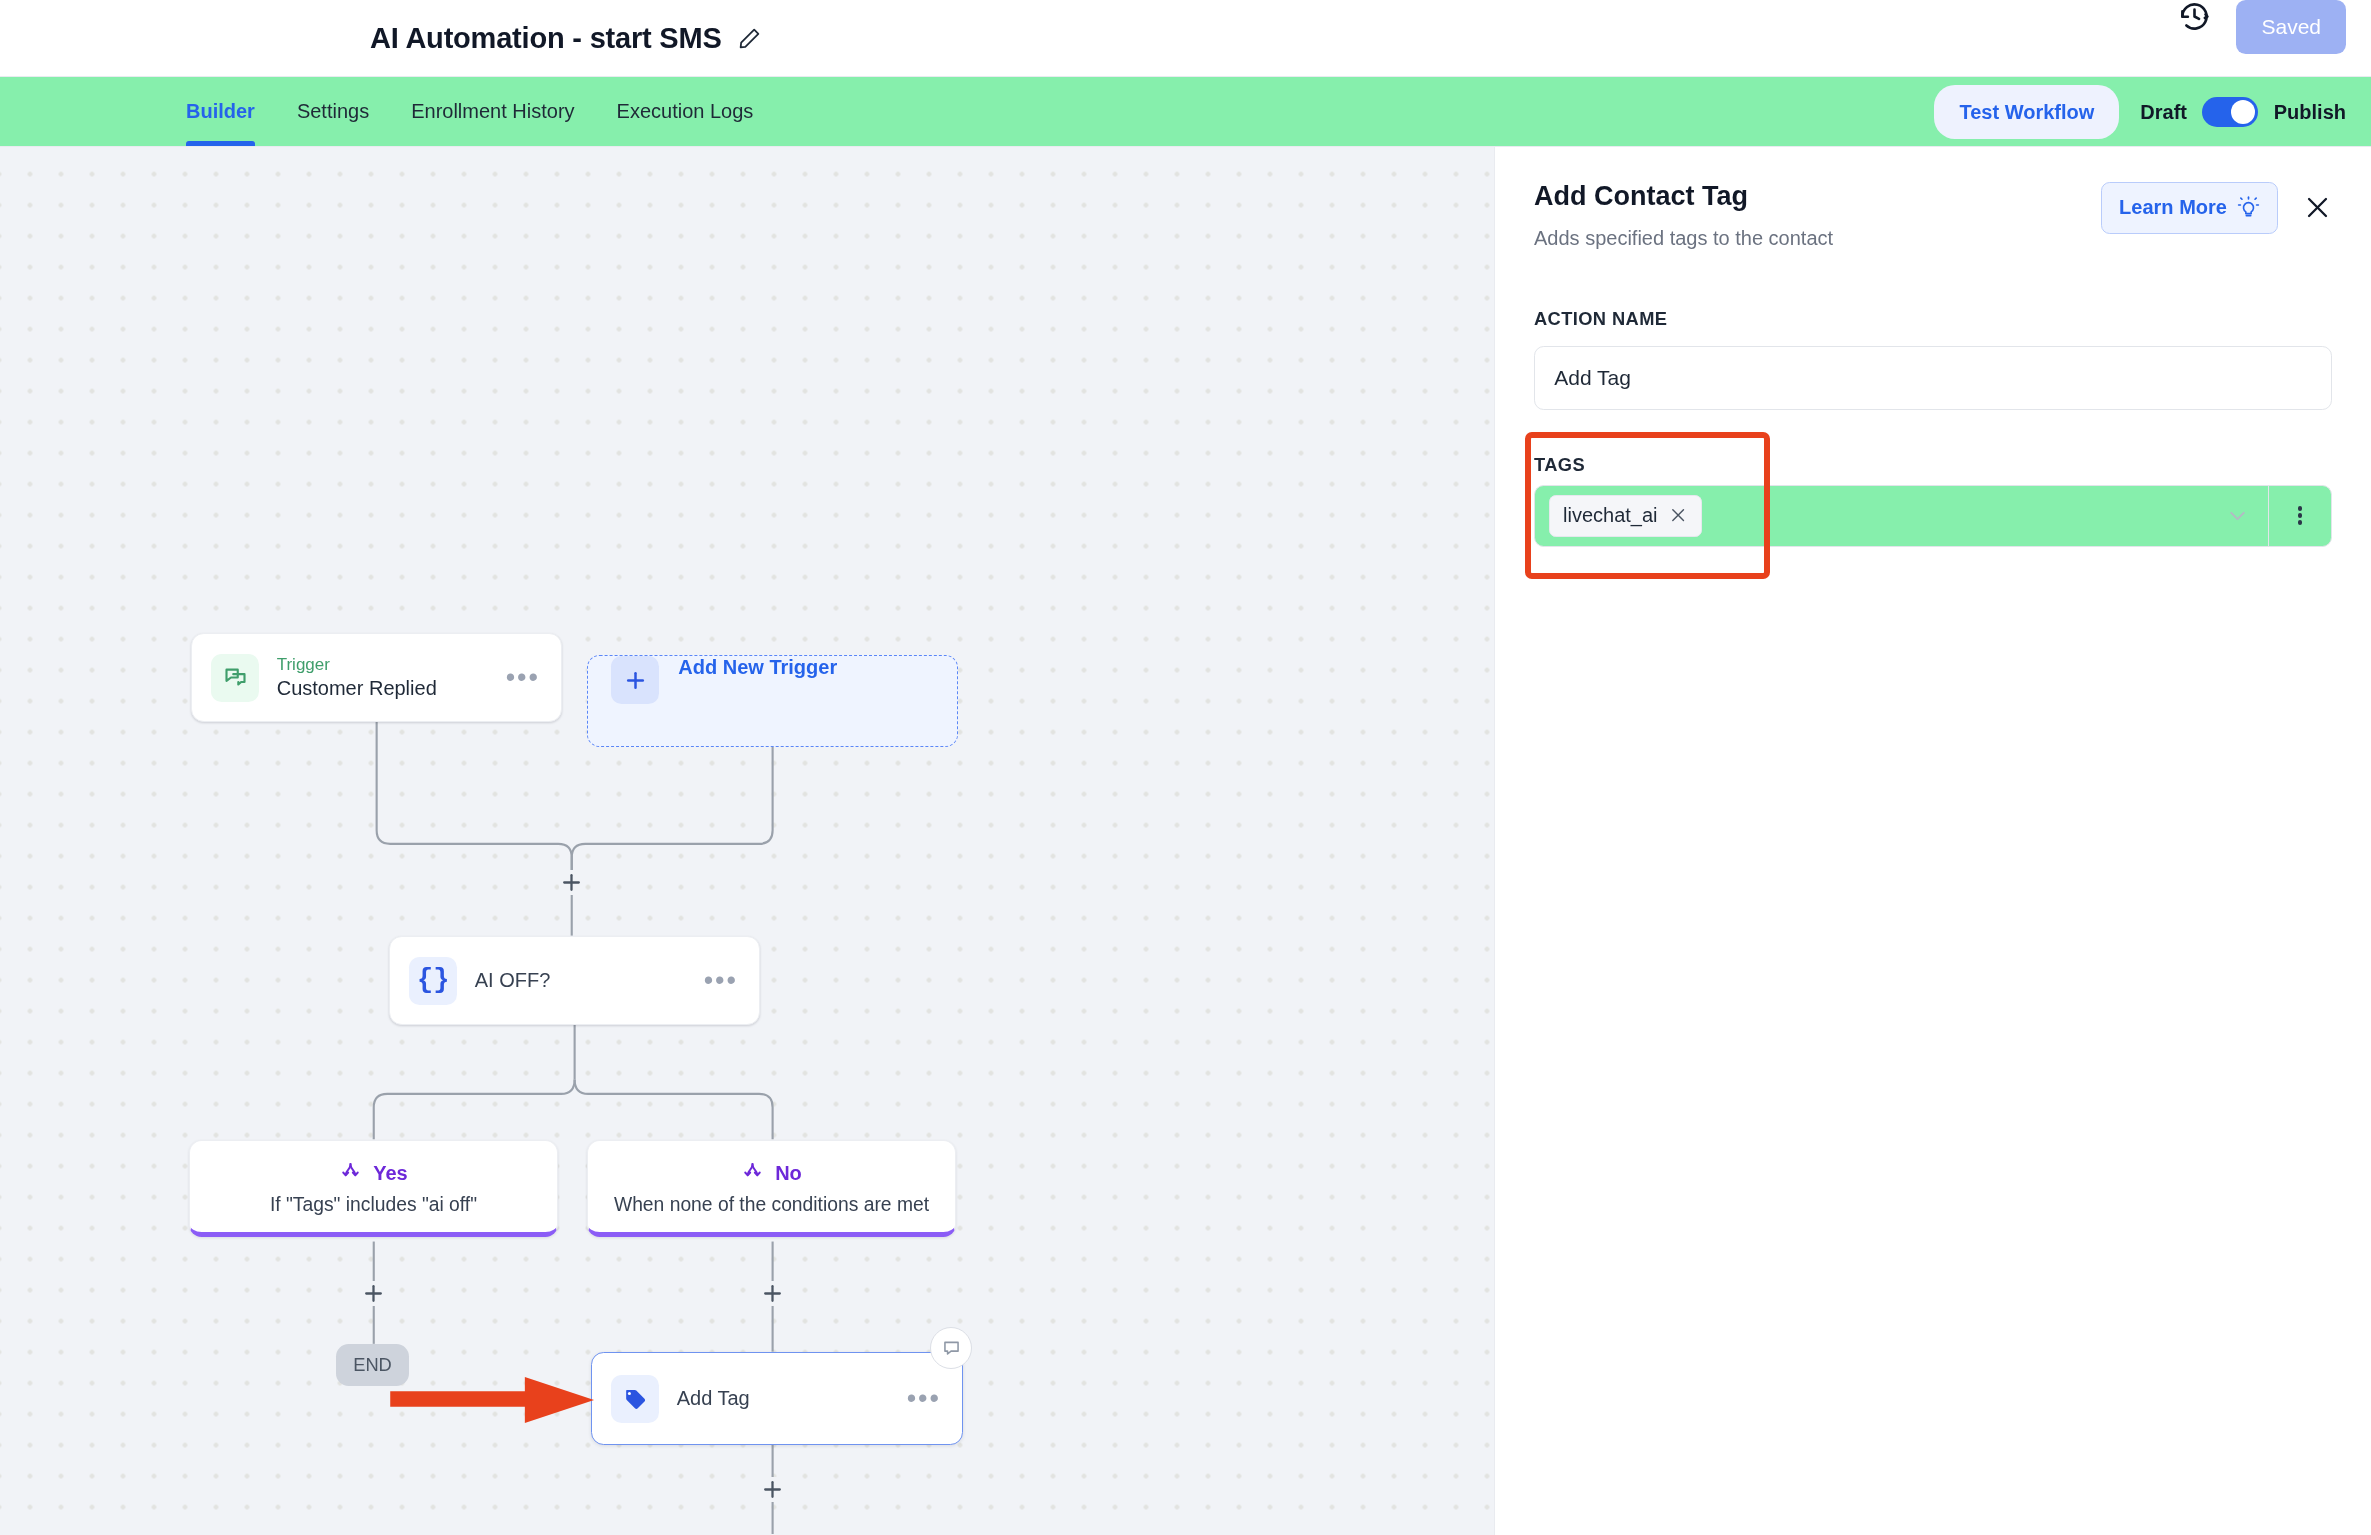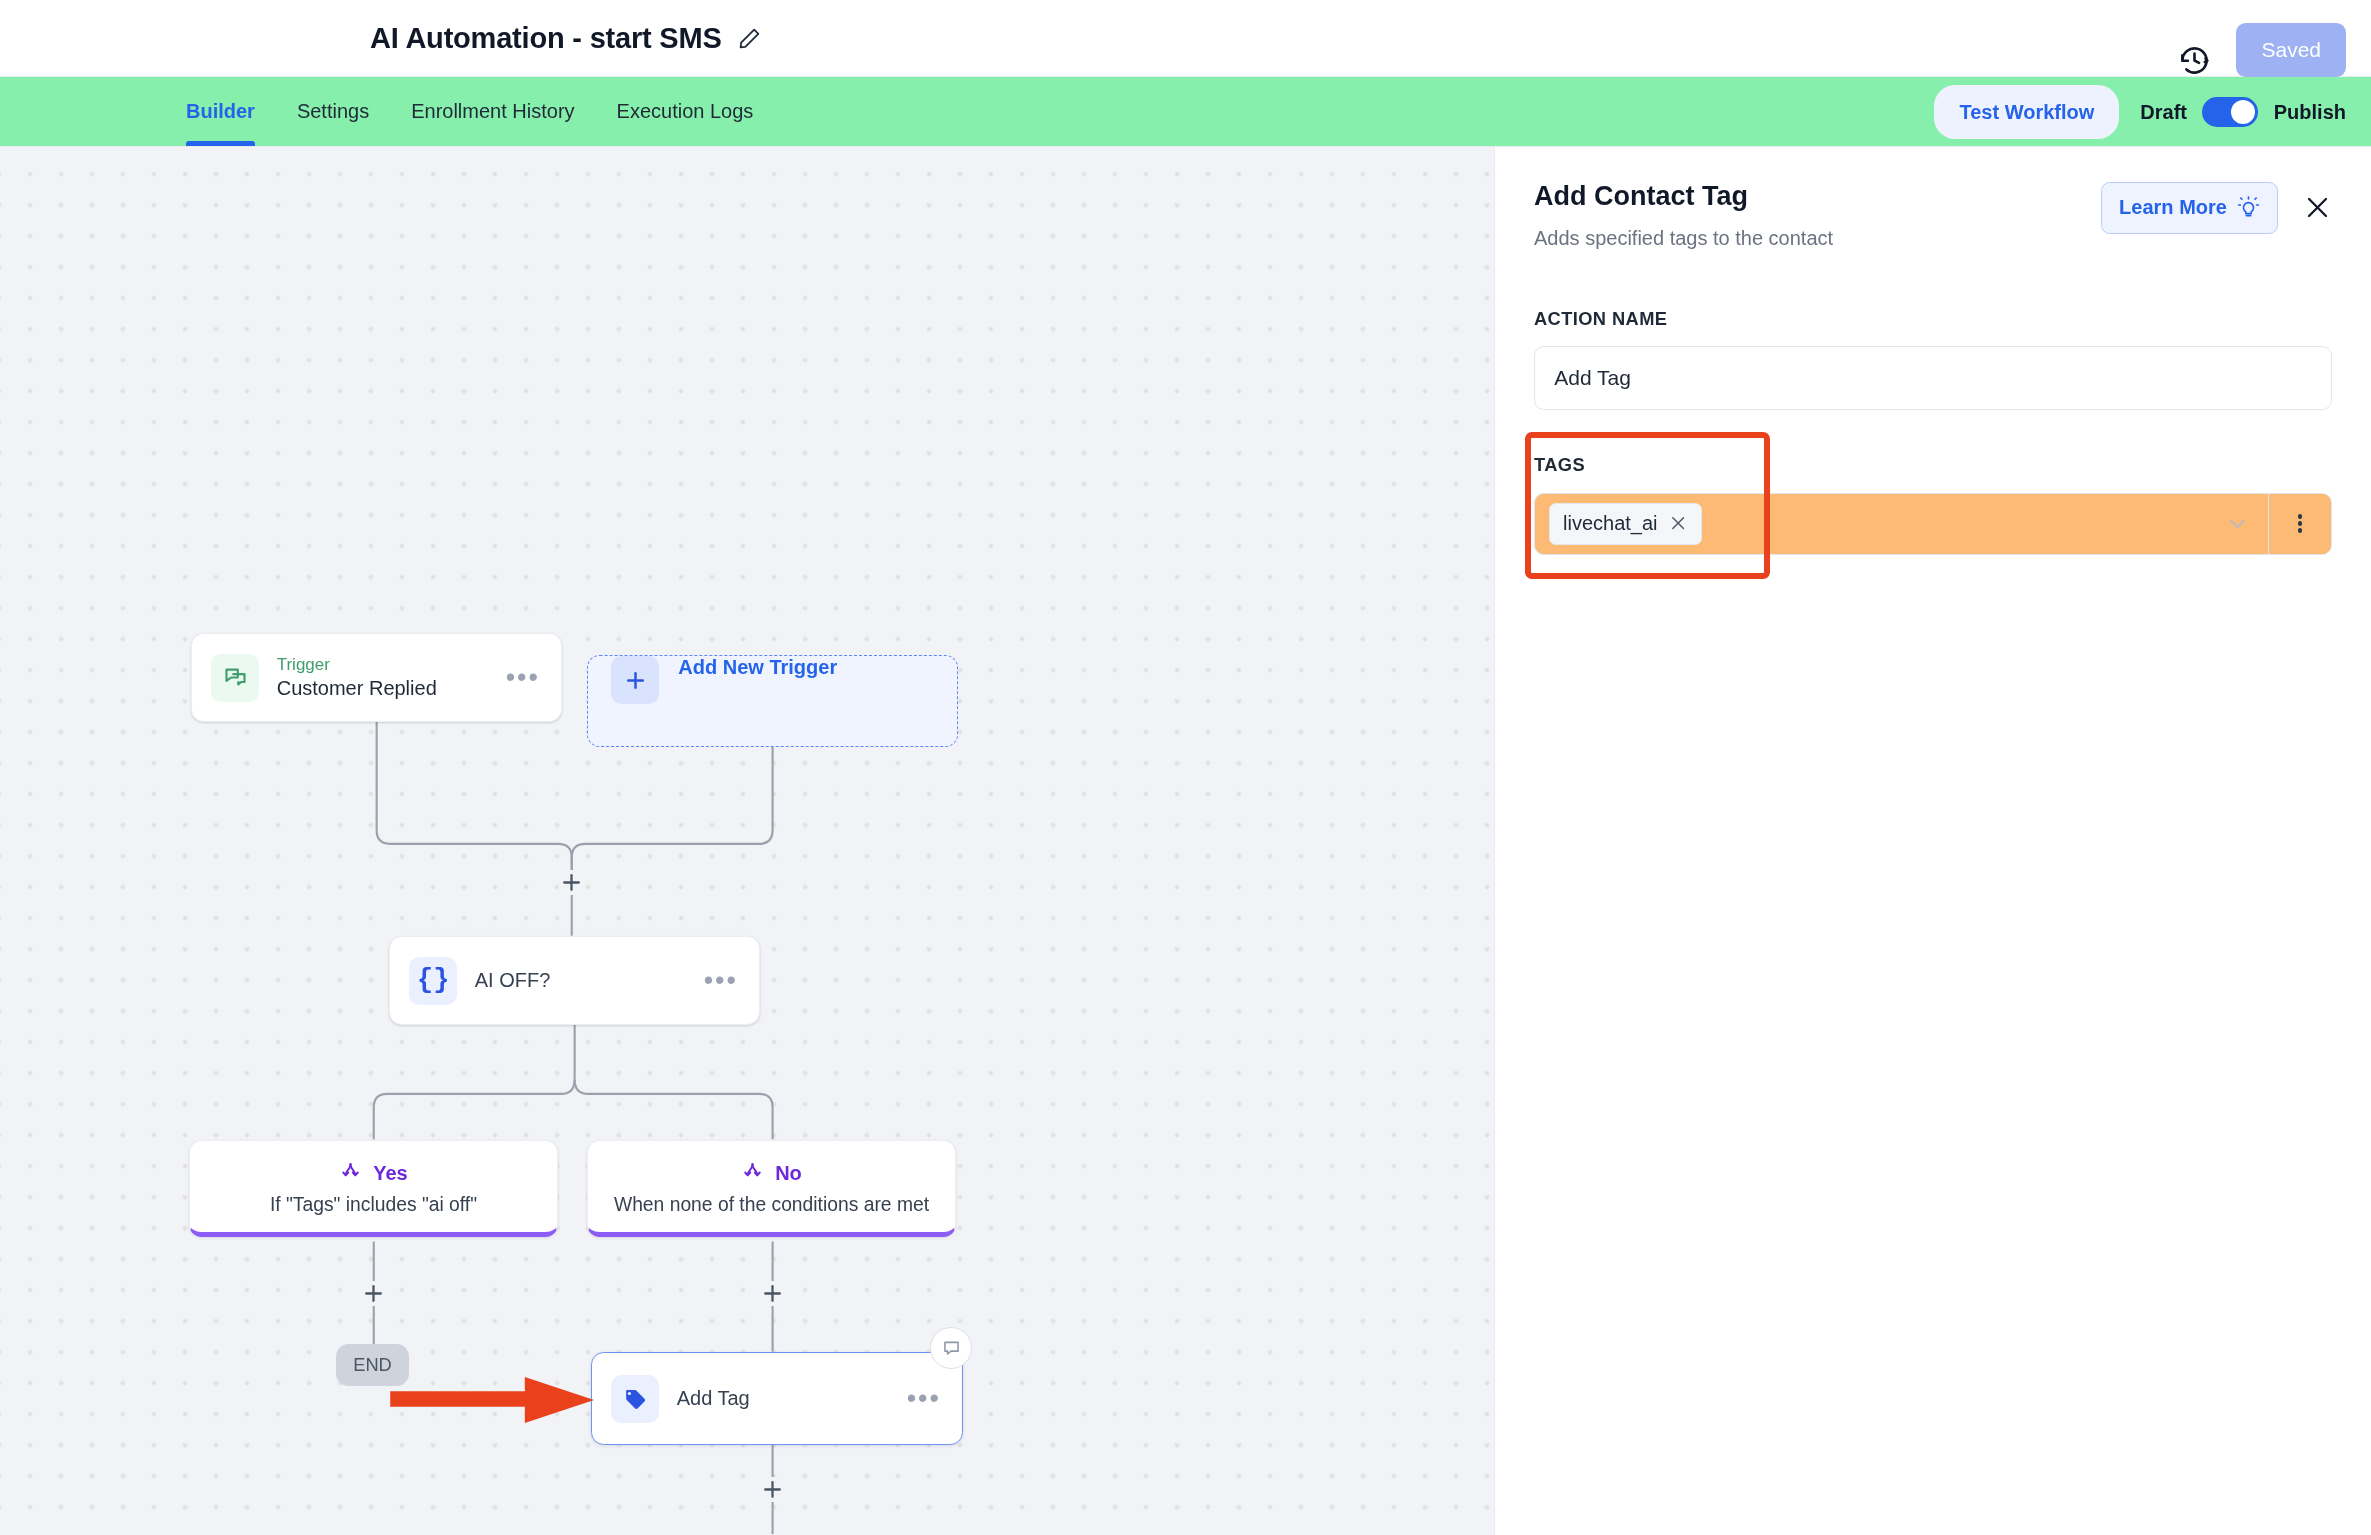--- a/index.html
+++ b/index.html
@@ -23,21 +23,21 @@
     display: flex; align-items: center; justify-content: flex-start;
     padding-left: 370px; gap: 15.4px;
   }
   .doc-title {
     font-size: 29px; font-weight: 600; color: #111827; letter-spacing: -0.2px;
     white-space: nowrap;
   }
   .edit-icon { width: 25px; height: 25px; color: #1f2937; display: block; cursor: pointer; }
   .top-right {
     position: absolute; right: 25px; top: 0; height: 77px;
-    display: flex; align-items: flex-end; gap: 25px;
+    display: flex; align-items: flex-start; gap: 25px;
   }
   .history-icon { width: 33px; height: 33px; color: #111827; cursor: pointer; display:block; }
   .saved-btn {
     background: #9db1f3; color: #fff; border: none; border-radius: 9.7px;
     font-size: 21px; font-weight: 500; padding: 0 25px; height: 54px;
     font-family: "Liberation Sans", sans-serif; cursor: pointer; line-height: 54px;
   }
 
   
   .tabbar {
@@ -201,22 +201,22 @@
     text-transform: uppercase;
   }
   .text-input {
     margin-top: 15.4px; width: 100%; height: 64px; border: 1px solid #e2e5ea;
     border-radius: 9.7px; font-size: 21px; color: #1f2937; padding: 0 19.3px;
     font-family: "Liberation Sans", sans-serif; background: #fff; outline: none;
   }
 
   .tags-field { margin-top: 44px; position: relative; }
   .tags-row {
-    margin-top: 17px; display: flex; align-items: stretch;
-    border: 1px solid #e2e5ea; border-radius: 9.7px; height: 62px; background: #fdba74;
+    margin-top: 9px; display: flex; align-items: stretch;
+    border: 1px solid #e2e5ea; border-radius: 9.7px; height: 62px; background: #86efac;
     overflow: hidden;
   }
   .tags-area { flex: 1; display: flex; align-items: center; padding: 0 13.5px; gap: 9.7px; }
   .chip {
     display: inline-flex; align-items: center; gap: 11.6px;
     background: #f5f6f9; border: 1px solid #e6e8ee; border-radius: 6.8px;
     height: 42px; padding: 0 13.5px; font-size: 20px; color: #1f2937;
   }
   .chip-x { color: #4b5563; cursor: pointer; display: inline-flex; }
   .chev-cell {

